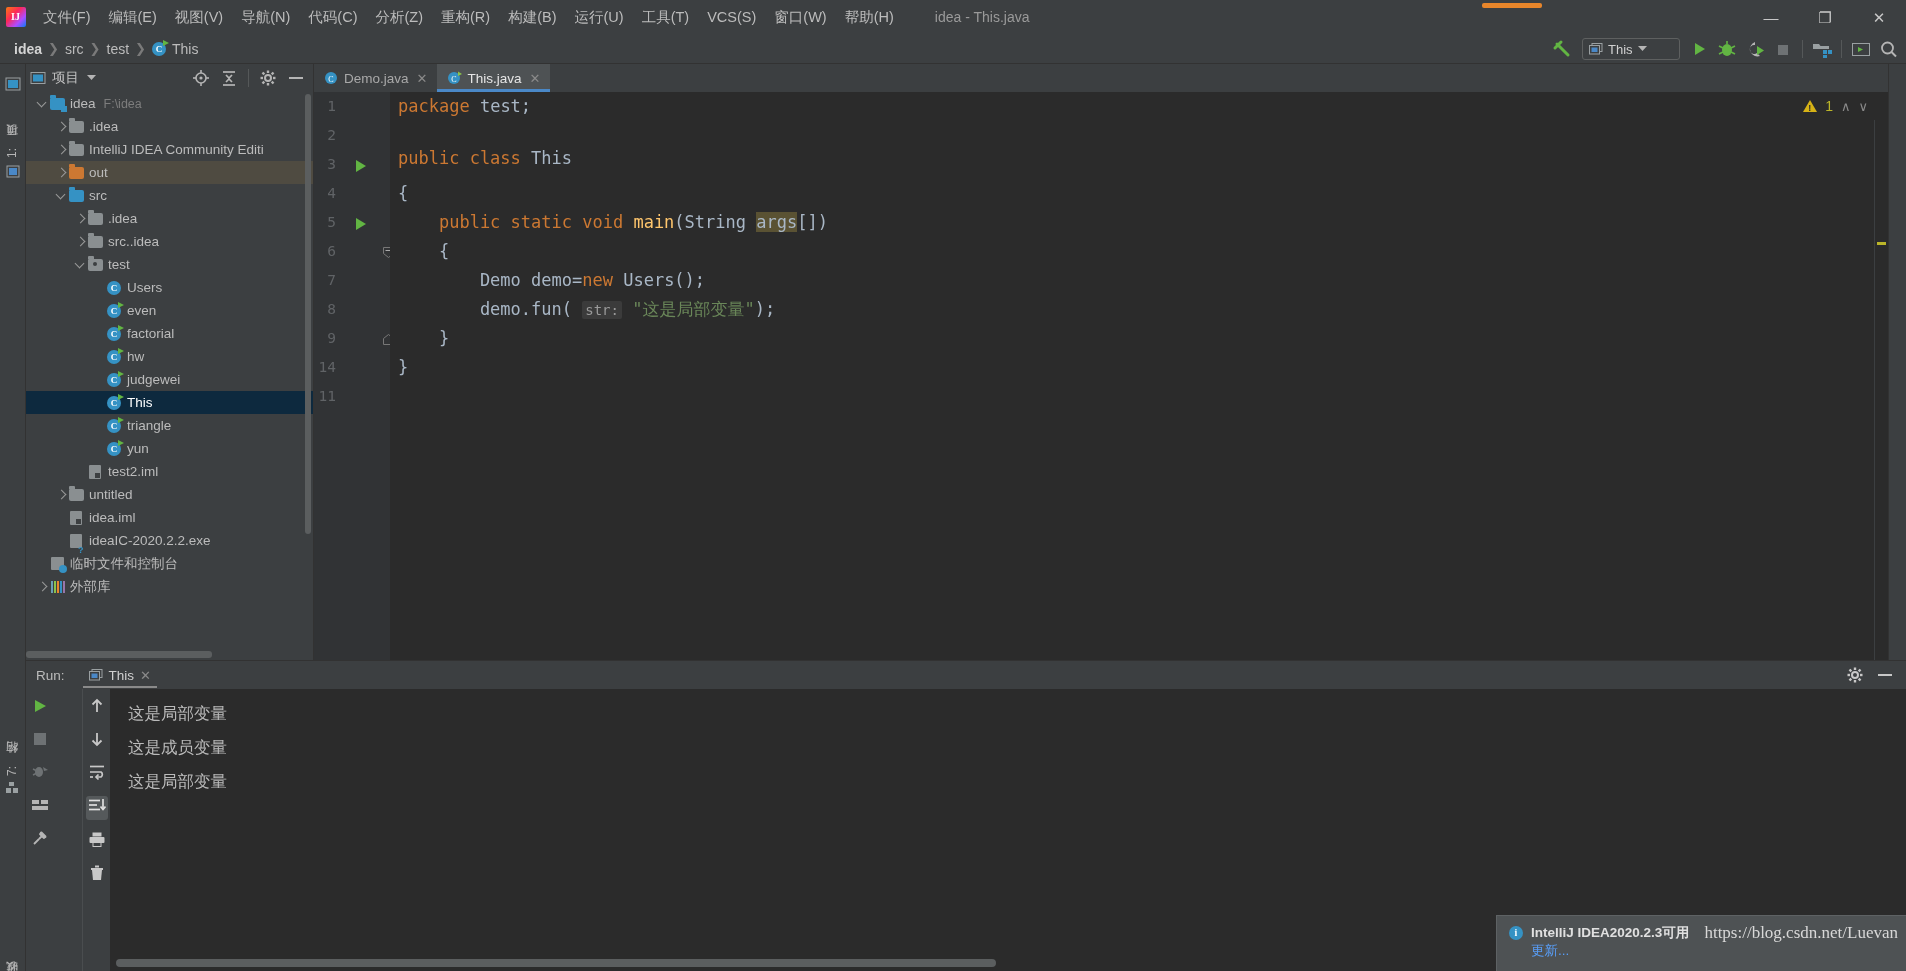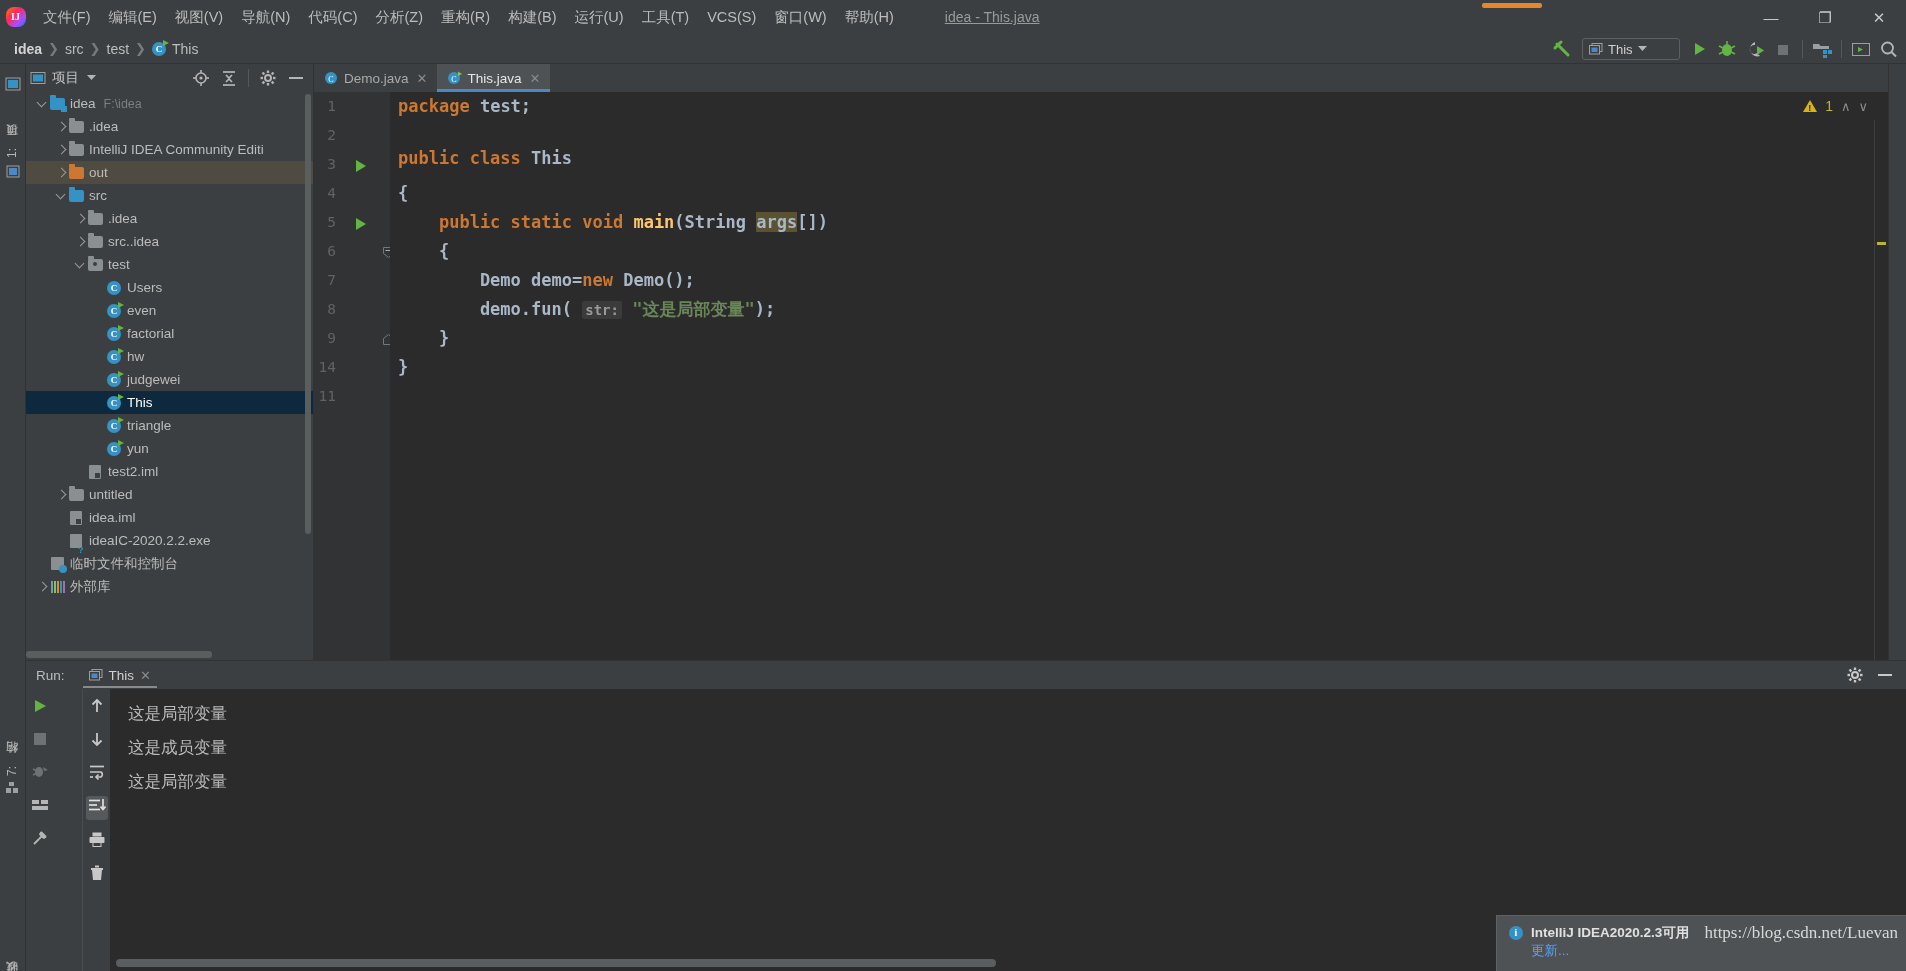--- a/index.html
+++ b/index.html
@@ -12,34 +12,34 @@
   }
   #app { position: relative; width: 1906px; height: 971px; }
 
   
   .menubar {
     position: absolute; left: 0; top: 0; width: 1906px; height: 34px;
     background: #3c3f41; display: flex; align-items: center;
   }
   .ij-logo {
     width: 20px; height: 20px; margin-left: 6px; margin-right: 8px;
-    border-radius: 8px; position: relative; overflow: hidden;
+    border-radius: 2px; position: relative; overflow: hidden;
     background: linear-gradient(135deg,#f97a12 0%,#fe2857 38%,#b04bff 70%,#087cfa 100%);
   }
   .ij-logo span {
     position:absolute; left:3px; top:2px; width:13px; height:15px;
     color:#fff; font-size:10px; font-weight:bold; line-height:15px; text-align:center;
     font-family:"Liberation Serif", serif;
   }
   .menu-item {
     font-size: 14.5px; color: #bcbcbc; padding: 2px 9px; white-space: nowrap;
     line-height: 20px;
   }
   .win-title {
-    font-size: 14px; color: #9a9a9a; margin-left: 42px; white-space: nowrap; text-decoration: underline;
+    font-size: 14px; color: #9a9a9a; margin-left: 32px; white-space: nowrap;
   }
   .progress-chip {
     position: absolute; left: 1482px; top: 3px; width: 60px; height: 5px;
     background: #e8862b; border-radius: 2px;
   }
   .win-btns { position: absolute; right: 0; top: 0; height: 34px; display: flex; align-items: center; }
   .win-btn { width: 54px; height: 34px; position: relative; }
   .wb-glyph { position: absolute; left: 50%; top: 50%; transform: translate(-50%,-50%);
     font-size: 15px; color: #c8c8c8; line-height: 1; }
 
@@ -144,21 +144,20 @@
   .ln {
     position:absolute; right:54px; font-size:14.5px; color:#606366;
     font-family:"DejaVu Sans Mono","Liberation Mono",monospace; text-align:right; width:30px;
   }
   .runarrow { position:absolute; left:42px; width:0; height:0;
     border-left:10px solid #62b543; border-top:6px solid transparent; border-bottom:6px solid transparent; }
   .foldmark { position:absolute; left:68px; width:13px; height:13px; }
   .codeline {
     position:absolute; left:8px; font-size:17px; line-height:20px; white-space:pre;
     font-family:"DejaVu Sans Mono","Liberation Mono",monospace;
-    font-weight:bold;
   }
   .kw   { color:#cc7832; }
   .ident{ color:#a9b7c6; }
   .str  { color:#6a8759; }
   .hint { color:#999999; background:#3b3b3b; font-size:14px; padding:1px 3px; border-radius:2px; }
   .hl-arg { background:#5a5233; }
 
   .err-strip {
     position:absolute; right:0; top:28px; bottom:0; width:14px; background:#2b2b2b;
     border-left:1px solid #3c3f41;
@@ -654,21 +653,21 @@
           <div class="ln" style="top: 267px;">14</div>
           <div class="ln" style="top: 296px;">11</div>
         </div>
       <div class="code-body" id="code-body">
           <div class="codeline" style="top: 4px;"><span class="kw">package</span><span class="ident"> </span><span class="ident">test;</span></div>
           <div class="codeline" style="top: 33px;">&nbsp;</div>
           <div class="codeline" style="top: 56px;"><span class="kw">public class</span><span class="ident"> </span><span class="ident">This</span></div>
           <div class="codeline" style="top: 91px;"><span class="ident">{</span></div>
           <div class="codeline" style="top: 120px; text-align: center;"><span class="kw">    public static void </span><span class="ident" style="color:#ffc66d">main</span><span class="ident">(</span><span class="ident">String </span><span class="ident hl-arg">args</span><span class="ident">[])</span></div>
           <div class="codeline" style="top: 149px;"><span class="ident">    {</span></div>
-          <div class="codeline" style="top: 178px;"><span class="ident">        Demo demo=</span><span class="kw">new</span><span class="ident"> Demo();</span></div>
+          <div class="codeline" style="top: 178px;"><span class="ident">        Demo demo=</span><span class="kw">new</span><span class="ident"> Users();</span></div>
           <div class="codeline" style="top: 207px;"><span class="ident">        demo.fun( </span><span class="hint">str:</span><span class="ident"> </span><span class="str">"这是局部变量"</span><span class="ident">);</span></div>
           <div class="codeline" style="top: 236px;"><span class="ident">    }</span></div>
           <div class="codeline" style="top: 265px;"><span class="ident">}</span></div>
           <div class="codeline" style="top: 294px;">&nbsp;</div>
         </div>
       <div class="err-strip">
         <div class="err-mark" style="top:122px;"></div>
       </div>
     </div>
 

